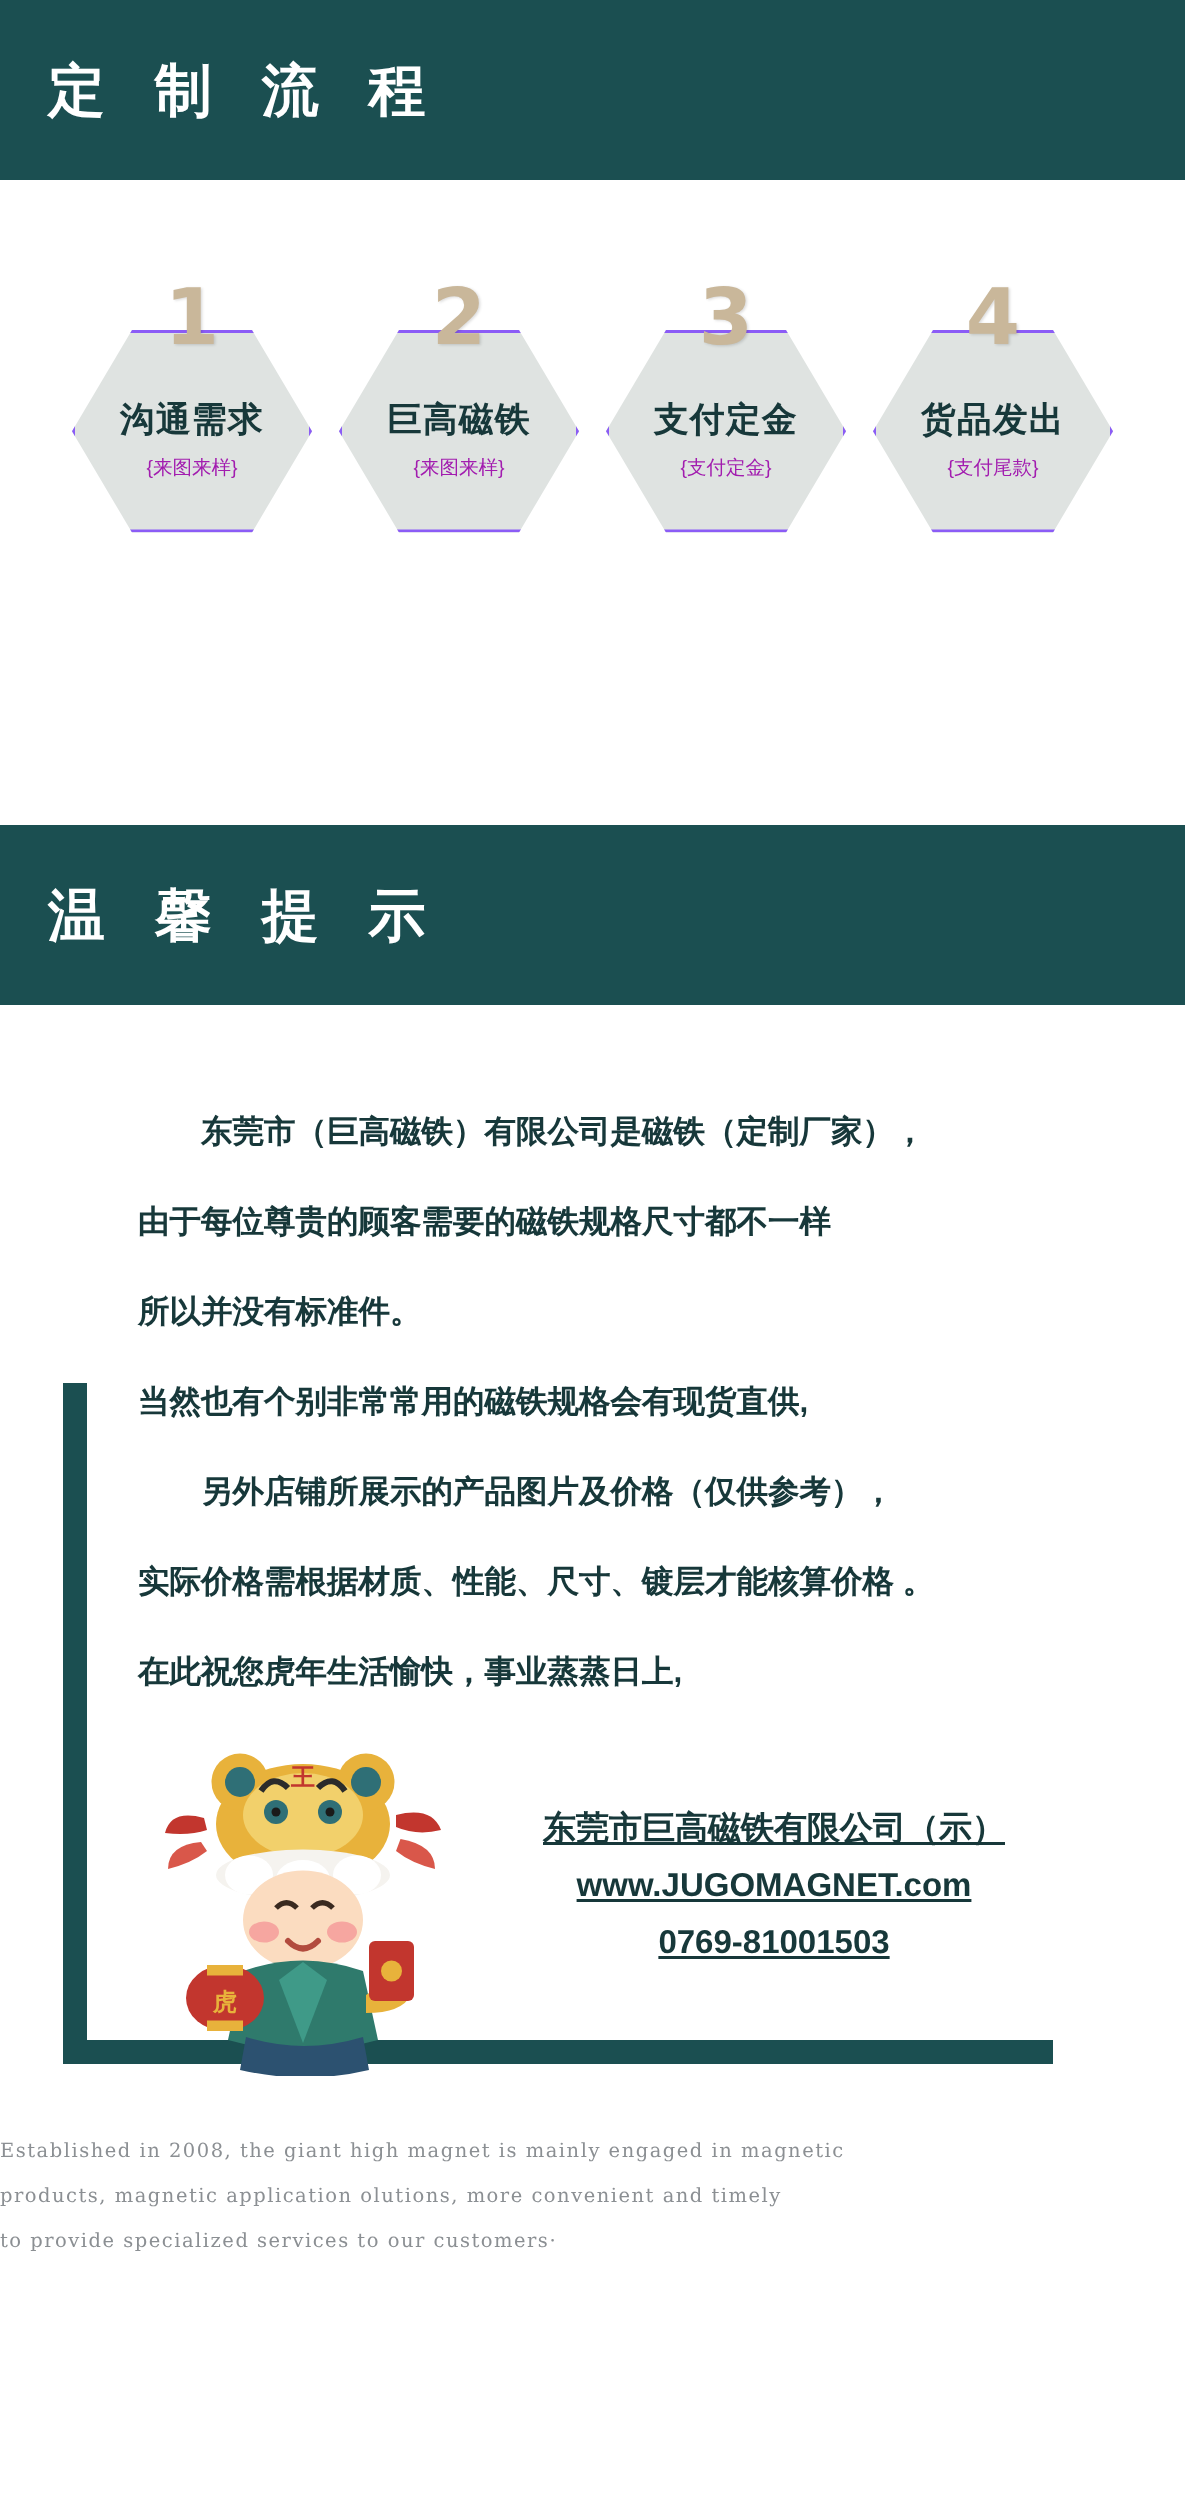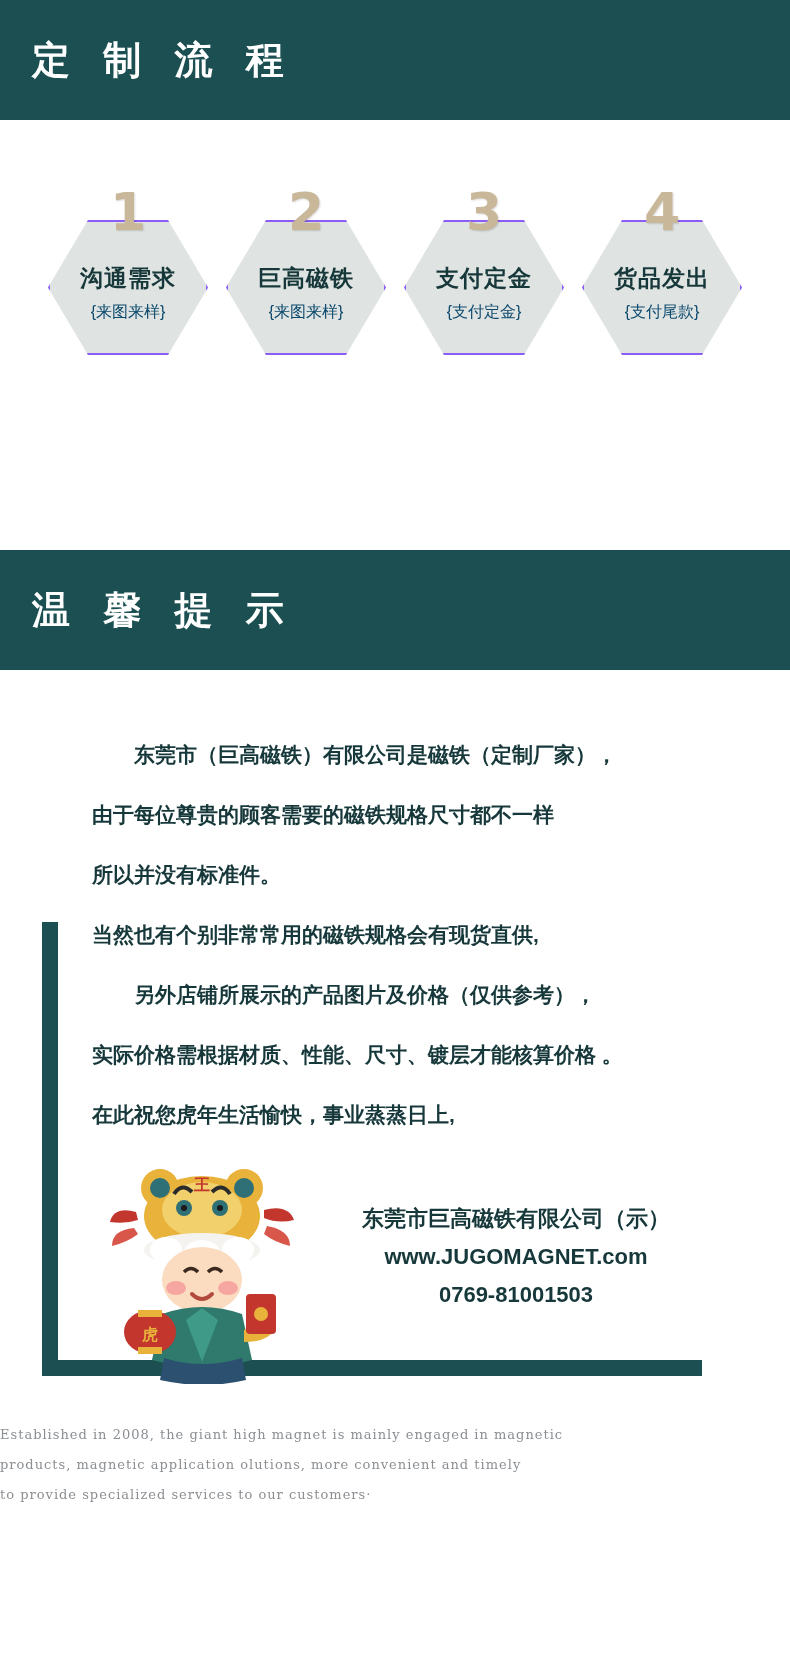--- a/index.html
+++ b/index.html
@@ -79,22 +79,22 @@
     z-index: 3;
   }
   .hex-title {
     font-size: 23px;
     font-weight: bold;
     color: #17383a;
     letter-spacing: 1px;
     margin-top: 10px;
   }
   .hex-sub {
-    font-size: 16px;
-    color: #0c4a6e;
+    font-size: 13px;
+    color: #a21caf;
     margin-top: 8px;
   }
 
   
   .tips-area {
     position: relative;
     background: #ffffff;
     padding-top: 46px;
   }
   .tips-body {
@@ -147,20 +147,21 @@
     right: 78px;
     top: 46px;
     text-align: center;
   }
   .contact div {
     font-size: 22px;
     font-weight: bold;
     color: #17383a;
     line-height: 38px;
     white-space: nowrap;
+    text-decoration: underline;
   }
 
   
   .footer-en {
     margin-top: 26px;
     text-align: left;
     color: #8b8f93;
     font-family: "DejaVu Serif", serif;
     font-size: 13px;
     line-height: 30px;

